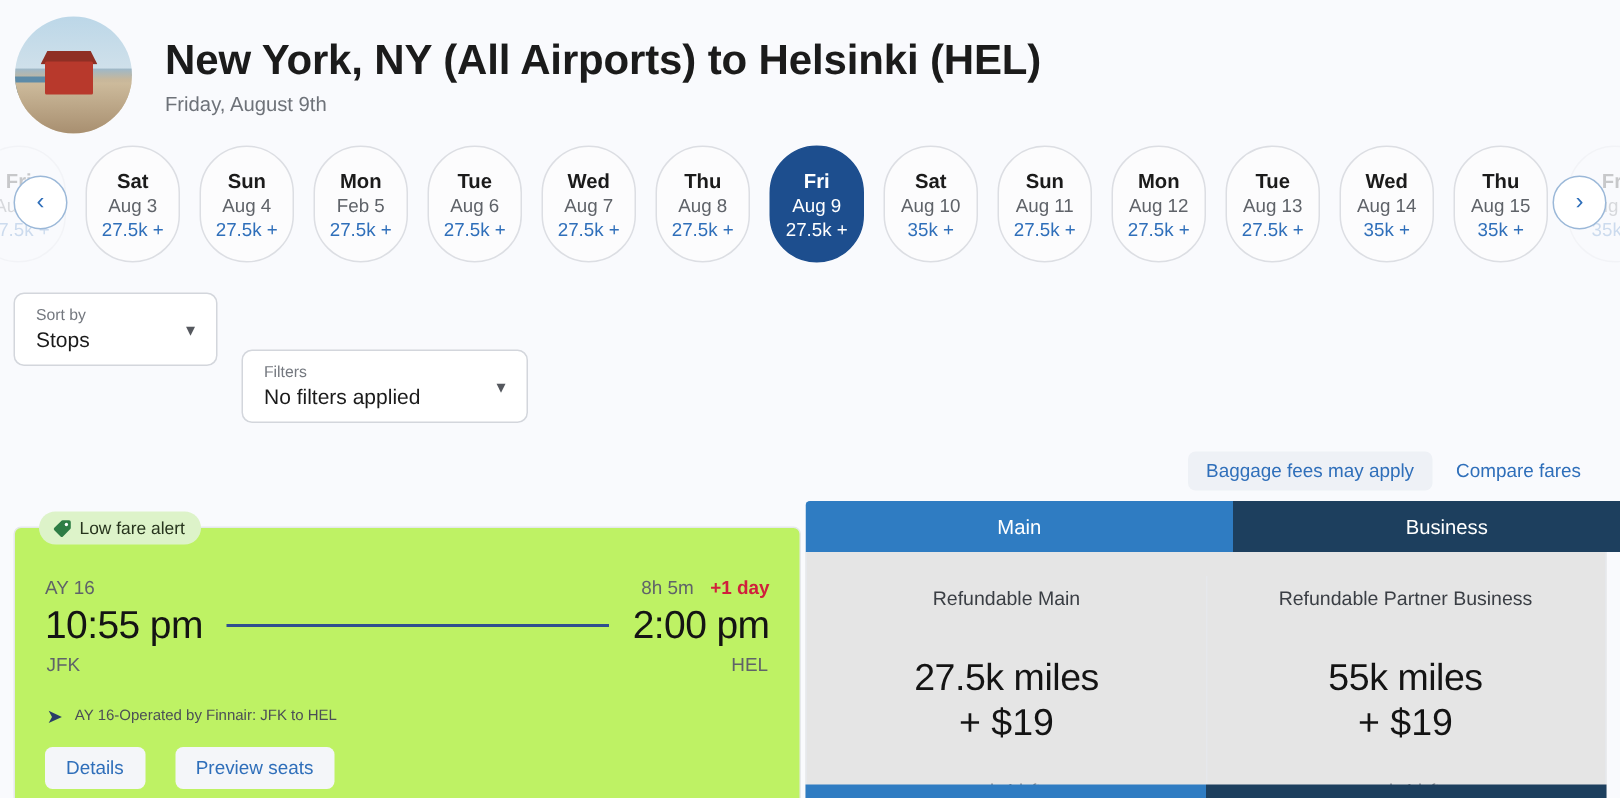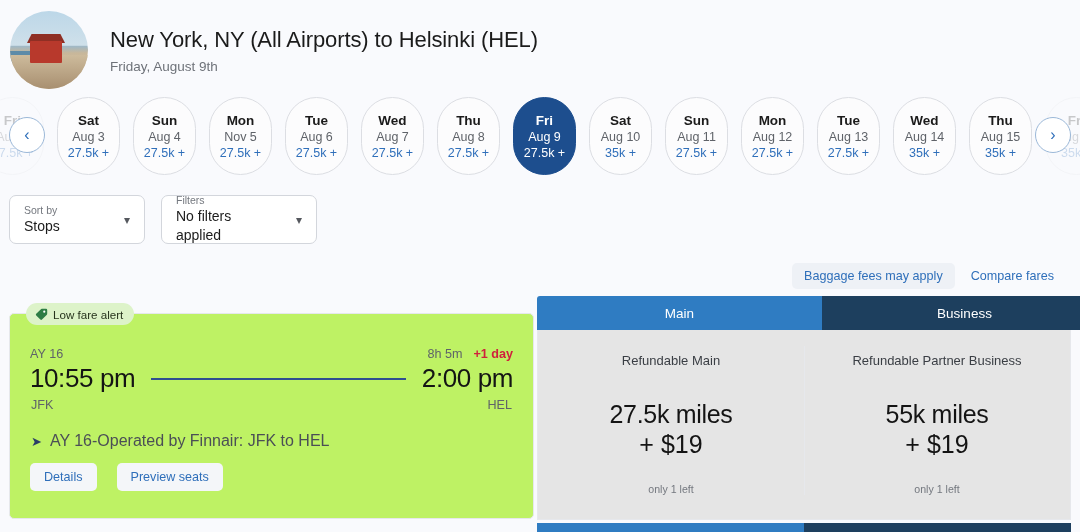--- a/index.html
+++ b/index.html
@@ -27,21 +27,21 @@
     background: #8f2f24; clip-path: polygon(12% 0, 88% 0, 100% 100%, 0 100%);
   }
   .avatar .sand {
     position: absolute; left: 0; bottom: 0; width: 100%; height: 34px;
     background: linear-gradient(#cdbb9c, #b9a melt); background: linear-gradient(#cdbb9c,#a88f70);
   }
   .avatar .sea {
     position: absolute; left: 0; top: 40px; width: 36%; height: 12px; background: #5d8ba8;
   }
   .head-text { margin-left: 22px; }
-  .head-title { font-size: 22px; font-weight: 400; letter-spacing: -0.1px; color: #1b1b1b; }
+  .head-title { font-size: 28px; font-weight: 700; letter-spacing: -0.1px; color: #1b1b1b; }
   .head-sub { font-size: 13.5px; color: #6e7279; margin-top: 6px; }
 
   
   .carousel { position: relative; height: 92px; margin-top: 2px; }
   .chips { display: flex; align-items: center; gap: 13px; padding-left: 9px; height: 92px; }
   .chip {
     width: 63px; height: 78px; border: 1px solid #dcdee3; border-radius: 33px;
     background: #fcfcfd; display: flex; flex-direction: column;
     align-items: center; justify-content: center; gap: 2px; flex: 0 0 auto;
   }
@@ -67,21 +67,21 @@
   .select {
     border: 1px solid #d3d6dc; border-radius: 7px; background: #fff;
     height: 49px; display: flex; align-items: center; padding: 0 14px;
     position: relative; cursor: pointer;
   }
   .select .inner { display: flex; flex-direction: column; justify-content: center; }
   .select .lbl { font-size: 10.5px; color: #74787f; line-height: 13px; }
   .select .val { font-size: 14px; color: #1b1b1b; line-height: 19px; }
   .select .chev { margin-left: auto; padding-left: 26px; color: #55585e; font-size: 12px; }
   .sel-sort { width: 136px; }
-  .sel-filters { width: 156px; }
+  .sel-filters { width: 191px; margin-top: 38px; }
 
   
   .linkrow {
     display: flex; justify-content: flex-end; align-items: center;
     gap: 4px; padding-right: 14px; margin-top: 18px; height: 28px;
   }
   .pilllink {
     font-size: 12.6px; color: #2f6fba; padding: 6px 12px; border-radius: 5px; cursor: pointer;
   }
   .pilllink.tinted { background: #eef1f6; }
@@ -118,21 +118,21 @@
 
   .fl-times { display: flex; align-items: center; padding: 2px 20px 0 20px; }
   .fl-time { font-size: 26px; font-weight: 400; color: #141414; letter-spacing: -0.4px; }
   .fl-line { flex: 1; height: 2px; background: #2f4f8f; margin: 0 16px; }
 
   .fl-codes { display: flex; justify-content: space-between; padding: 4px 21px 0 21px; }
   .fl-code { font-size: 12.6px; color: #5f6369; }
 
   .fl-op { display: flex; align-items: center; gap: 8px; padding: 20px 0 0 21px; }
   .fl-op .plane { color: #2a3d67; font-size: 13px; transform: rotate(-12px); }
-  .fl-op .optxt { font-size: 16px; color: #4b4f56; }
+  .fl-op .optxt { font-size: 10px; color: #4b4f56; }
 
   .fl-btns { display: flex; gap: 20px; padding: 13px 0 0 20px; }
   .fl-btn {
     background: #f4f6f9; color: #2f6fba; font-size: 12.6px;
     padding: 7px 14px; border-radius: 5px; cursor: pointer;
   }
 
   .farepanel {
     position: absolute; left: 537px; top: 34px; width: 534px; height: 190px;
     background: #e5e5e5; border: 1px solid #e6e8ec; border-top: none;
@@ -184,21 +184,21 @@
         <div class="dte">Aug 3</div>
         <div class="pts">27.5k +</div>
       </div>
       <div class="chip">
         <div class="dow">Sun</div>
         <div class="dte">Aug 4</div>
         <div class="pts">27.5k +</div>
       </div>
       <div class="chip">
         <div class="dow">Mon</div>
-        <div class="dte">Nov 5</div>
+        <div class="dte">Feb 5</div>
         <div class="pts">27.5k +</div>
       </div>
       <div class="chip">
         <div class="dow">Tue</div>
         <div class="dte">Aug 6</div>
         <div class="pts">27.5k +</div>
       </div>
       <div class="chip">
         <div class="dow">Wed</div>
         <div class="dte">Aug 7</div>

